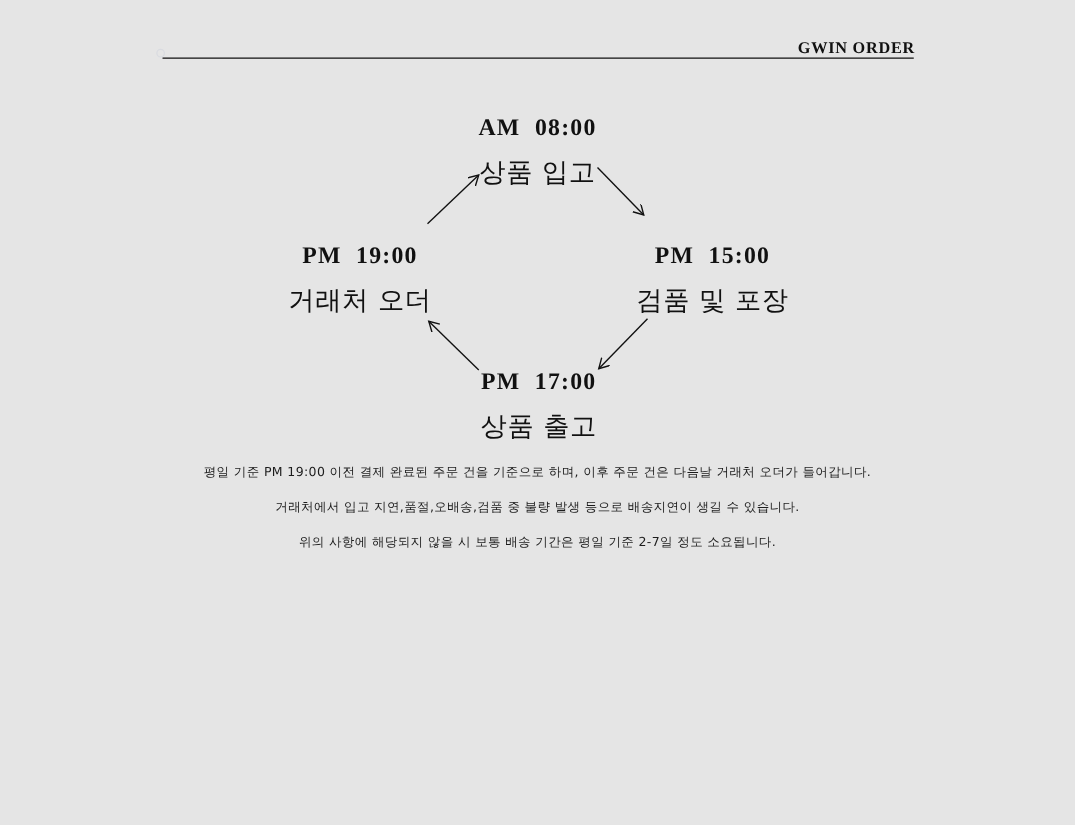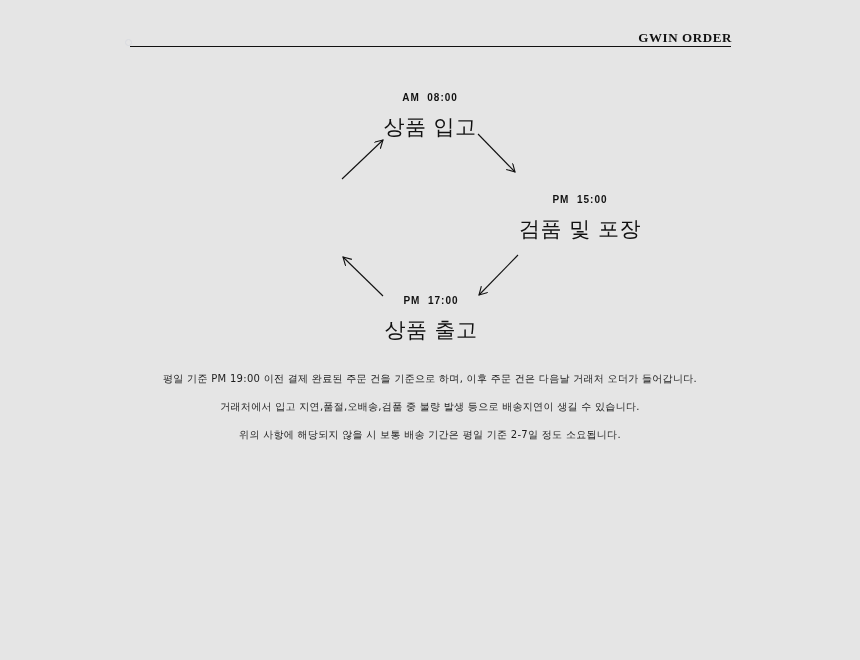--- a/index.html
+++ b/index.html
@@ -12,26 +12,26 @@
     font-family:"Liberation Serif","DejaVu Serif",serif;font-size:13px;font-weight:700;
     letter-spacing:0.6px;color:#111;
   }
   .header-rule{position:absolute;top:46px;left:130px;width:601px;height:1px;background:#111;}
   .faint-artifact{
     position:absolute;top:39px;left:125px;width:5px;height:5px;border:1px solid #d9dbe0;
     border-radius:50%;
   }
   .node{position:absolute;width:220px;text-align:center;color:#111;}
   .node-time{
-    font-family:Liberation Sans, sans-serif;font-weight:700;
-    font-size:10px;letter-spacing:1px;white-space:pre;
+    font-family:Liberation Serif, serif;font-weight:700;
+    font-size:19px;letter-spacing:1px;white-space:pre;
   }
   .node-label{margin-top:10px;font-size:21px;letter-spacing:0.5px;}
   .node-top{left:320px;top:92px;}
-  .node-right{left:470px;top:194px;}
+  .node-right{left:460px;top:194px;}
   .node-bottom{left:321px;top:295px;}
   .node-left{left:178px;top:194px;}
   .arrows{position:absolute;left:0;top:0;width:860px;height:660px;pointer-events:none;}
   .notes{
     position:absolute;top:371px;left:0;width:860px;text-align:center;
     font-size:10px;line-height:15px;color:#1c1c1c;letter-spacing:0.3px;
   }
   .notes p{margin:0 0 13px 0;}
   .warnings{
     position:absolute;top:551px;left:0;width:860px;text-align:center;
@@ -65,20 +65,24 @@
     <div class="node-label">상품 입고</div>
   </div>
   <div class="node node-right">
     <div class="node-time">PM  15:00</div>
     <div class="node-label">검품 및 포장</div>
   </div>
   <div class="node node-bottom">
     <div class="node-time">PM  17:00</div>
     <div class="node-label">상품 출고</div>
   </div>
+  <div class="node node-left">
+    <div class="node-time">PM  19:00</div>
+    <div class="node-label">거래처 오더</div>
+  </div>
 
   <div class="notes">
     <p>평일 기준 PM 19:00 이전 결제 완료된 주문 건을 기준으로 하며, 이후 주문 건은 다음날 거래처 오더가 들어갑니다.</p>
     <p>거래처에서 입고 지연,품절,오배송,검품 중 불량 발생 등으로 배송지연이 생길 수 있습니다.</p>
     <p>위의 사항에 해당되지 않을 시 보통 배송 기간은 평일 기준 2-7일 정도 소요됩니다.</p>
   </div>
 
 
 </div>
 

